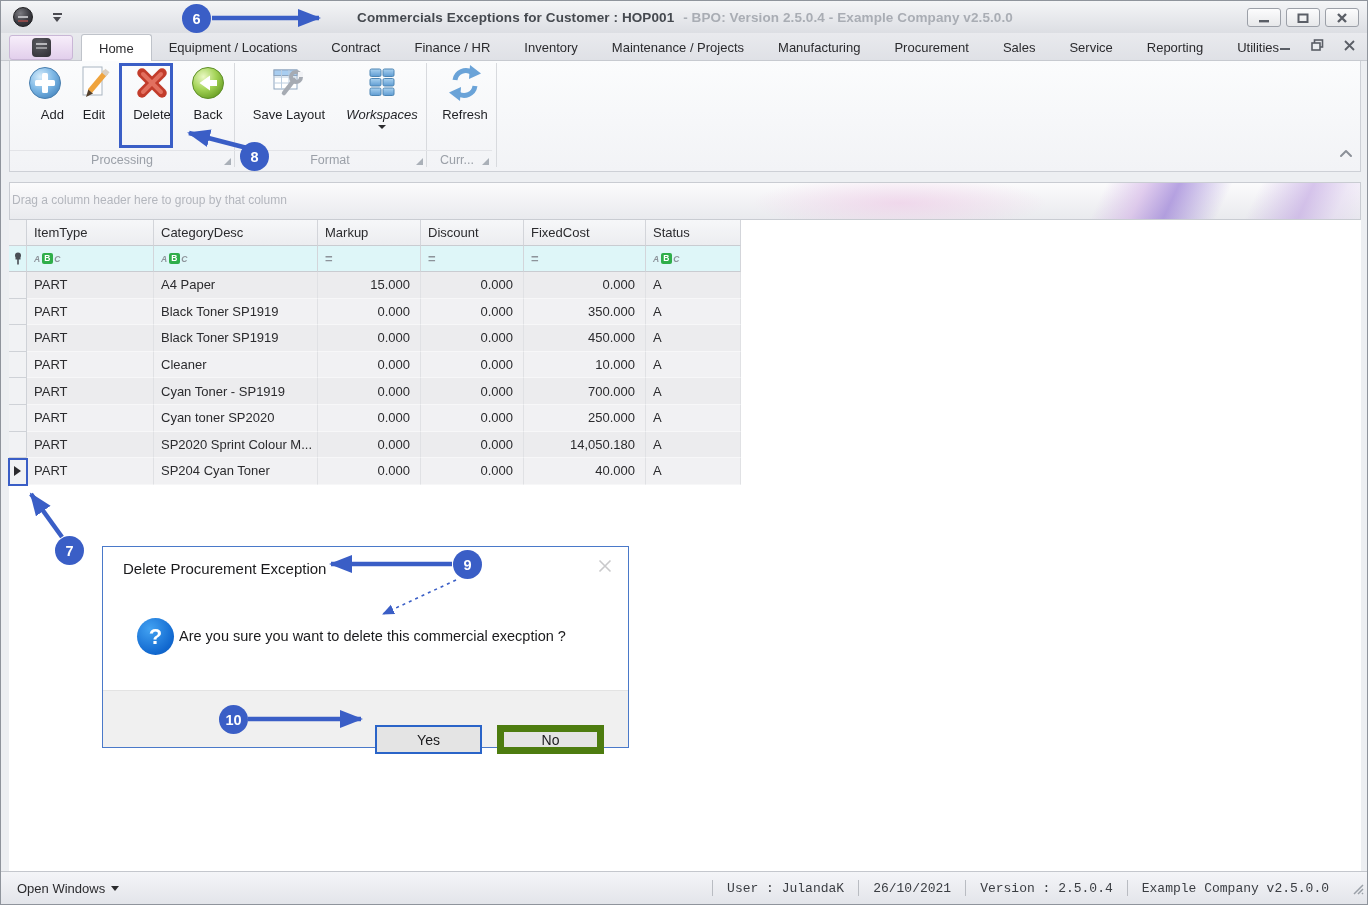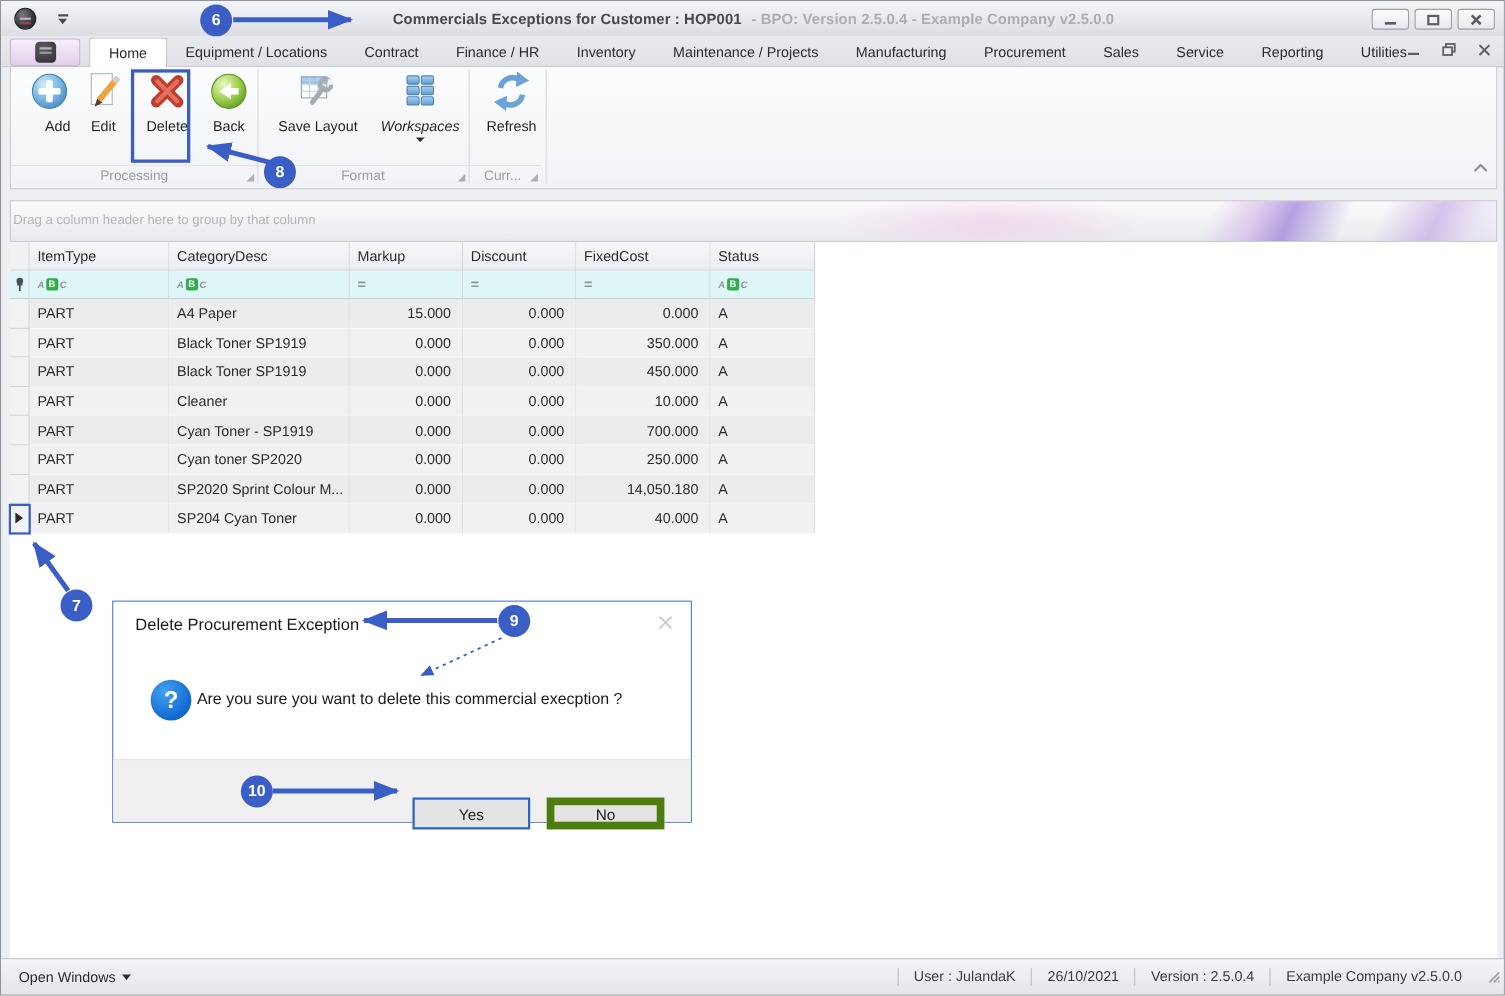--- a/index.html
+++ b/index.html
@@ -80,21 +80,21 @@
     font-size:13px; color:#2b2b2e; display:flex; align-items:center; padding:0 7px; white-space:nowrap; overflow:hidden; }
   .grow.alt .cell { background:#f1f1f3; }
   .grow .cell.r { justify-content:flex-end; padding-right:10px; }
   .grow .ind { background:#f1f2f4; }
   .arrow-right { width:0; height:0; border-top:5px solid transparent; border-bottom:5px solid transparent; border-left:7px solid #2b2b2e; }
   
   #statusbar { position:absolute; top:870px; left:0; width:1368px; height:33px;
     background:linear-gradient(#f4f5f8,#e3e5ea); border-top:1px solid #c4c7cd; display:flex; align-items:center; }
   .open-windows { margin-left:16px; font-size:13px; color:#2b2b2e; display:flex; align-items:center; gap:6px; }
   .ow-caret { width:0; height:0; border-left:4.5px solid transparent; border-right:4.5px solid transparent; border-top:5px solid #2b2b2e; }
-  #statusbar-right { margin-left:auto; margin-right:40px; display:flex; align-items:flex-start; gap:14px; }
+  #statusbar-right { margin-left:auto; margin-right:40px; display:flex; align-items:center; gap:14px;font-family:Liberation Mono, monospace; }
   .sitem { font-size:13px; color:#3a3d42; white-space:nowrap; }
   .ssep { width:1px; height:16px; background:#b9bcc2; }
   .resize-grip { position:absolute; right:4px; bottom:4px; }
   
   #dialog { position:absolute; left:101px; top:545px; width:527px; height:202px; background:#fff;
     border:1px solid #4a79c9; z-index:5; }
   #dialog .dtitle { position:absolute; left:20px; top:13px; font-size:15px; color:#1a1a1c; }
   #dialog .dclose { position:absolute; right:16px; top:12px; }
   #dialog .qicon { position:absolute; left:34px; top:71px; width:37px; height:37px; border-radius:50%;
     background:radial-gradient(circle at 35% 30%,#42a2f2,#1168cf 70%,#0d57b4); color:#fff; font-size:22px; font-weight:bold;

